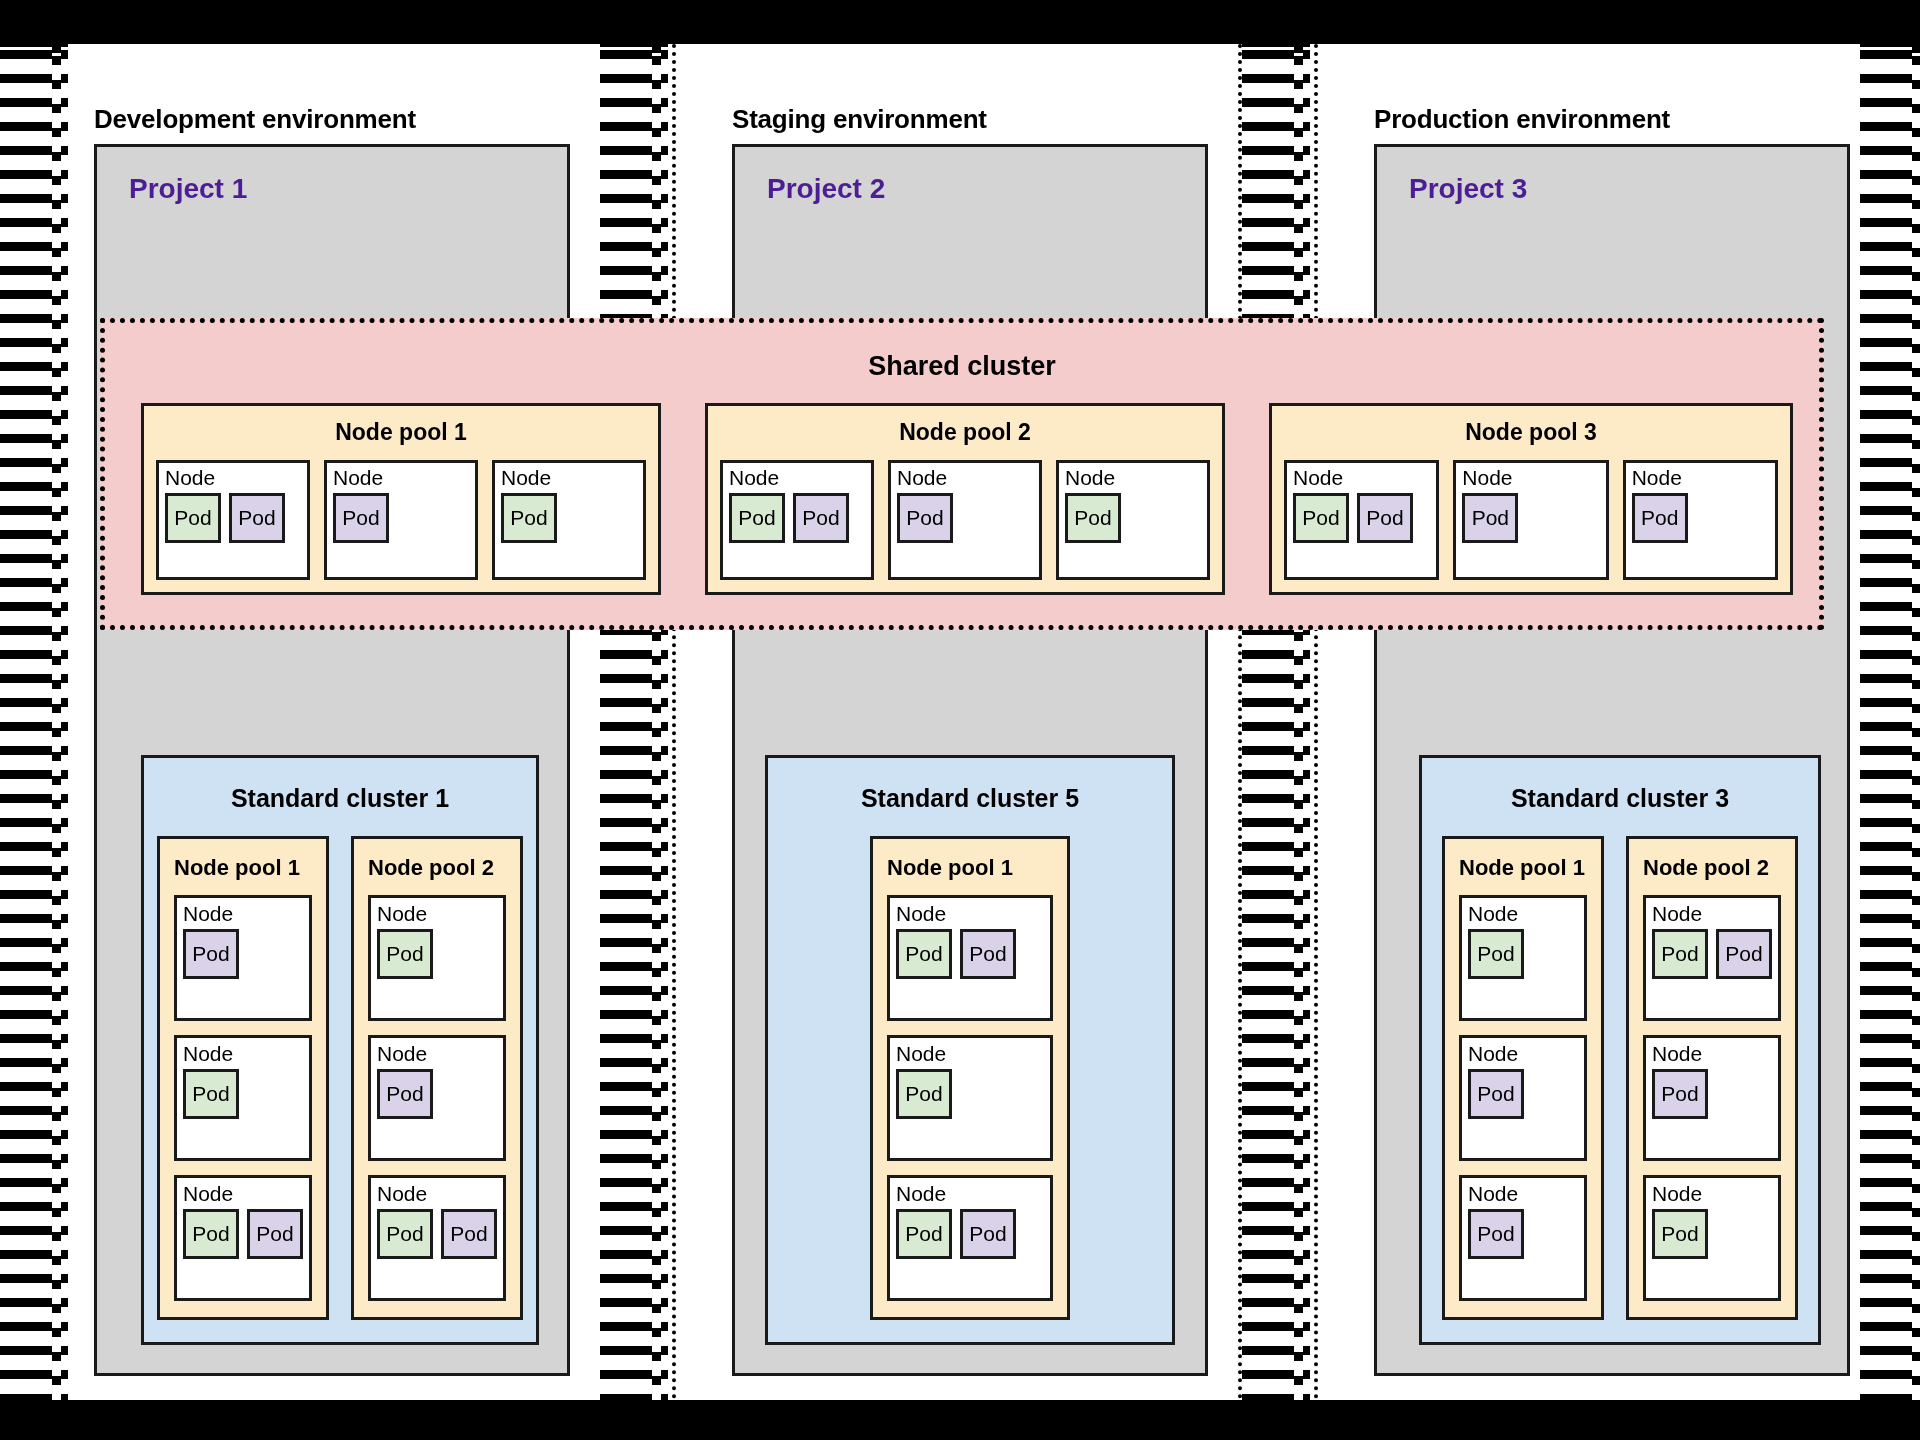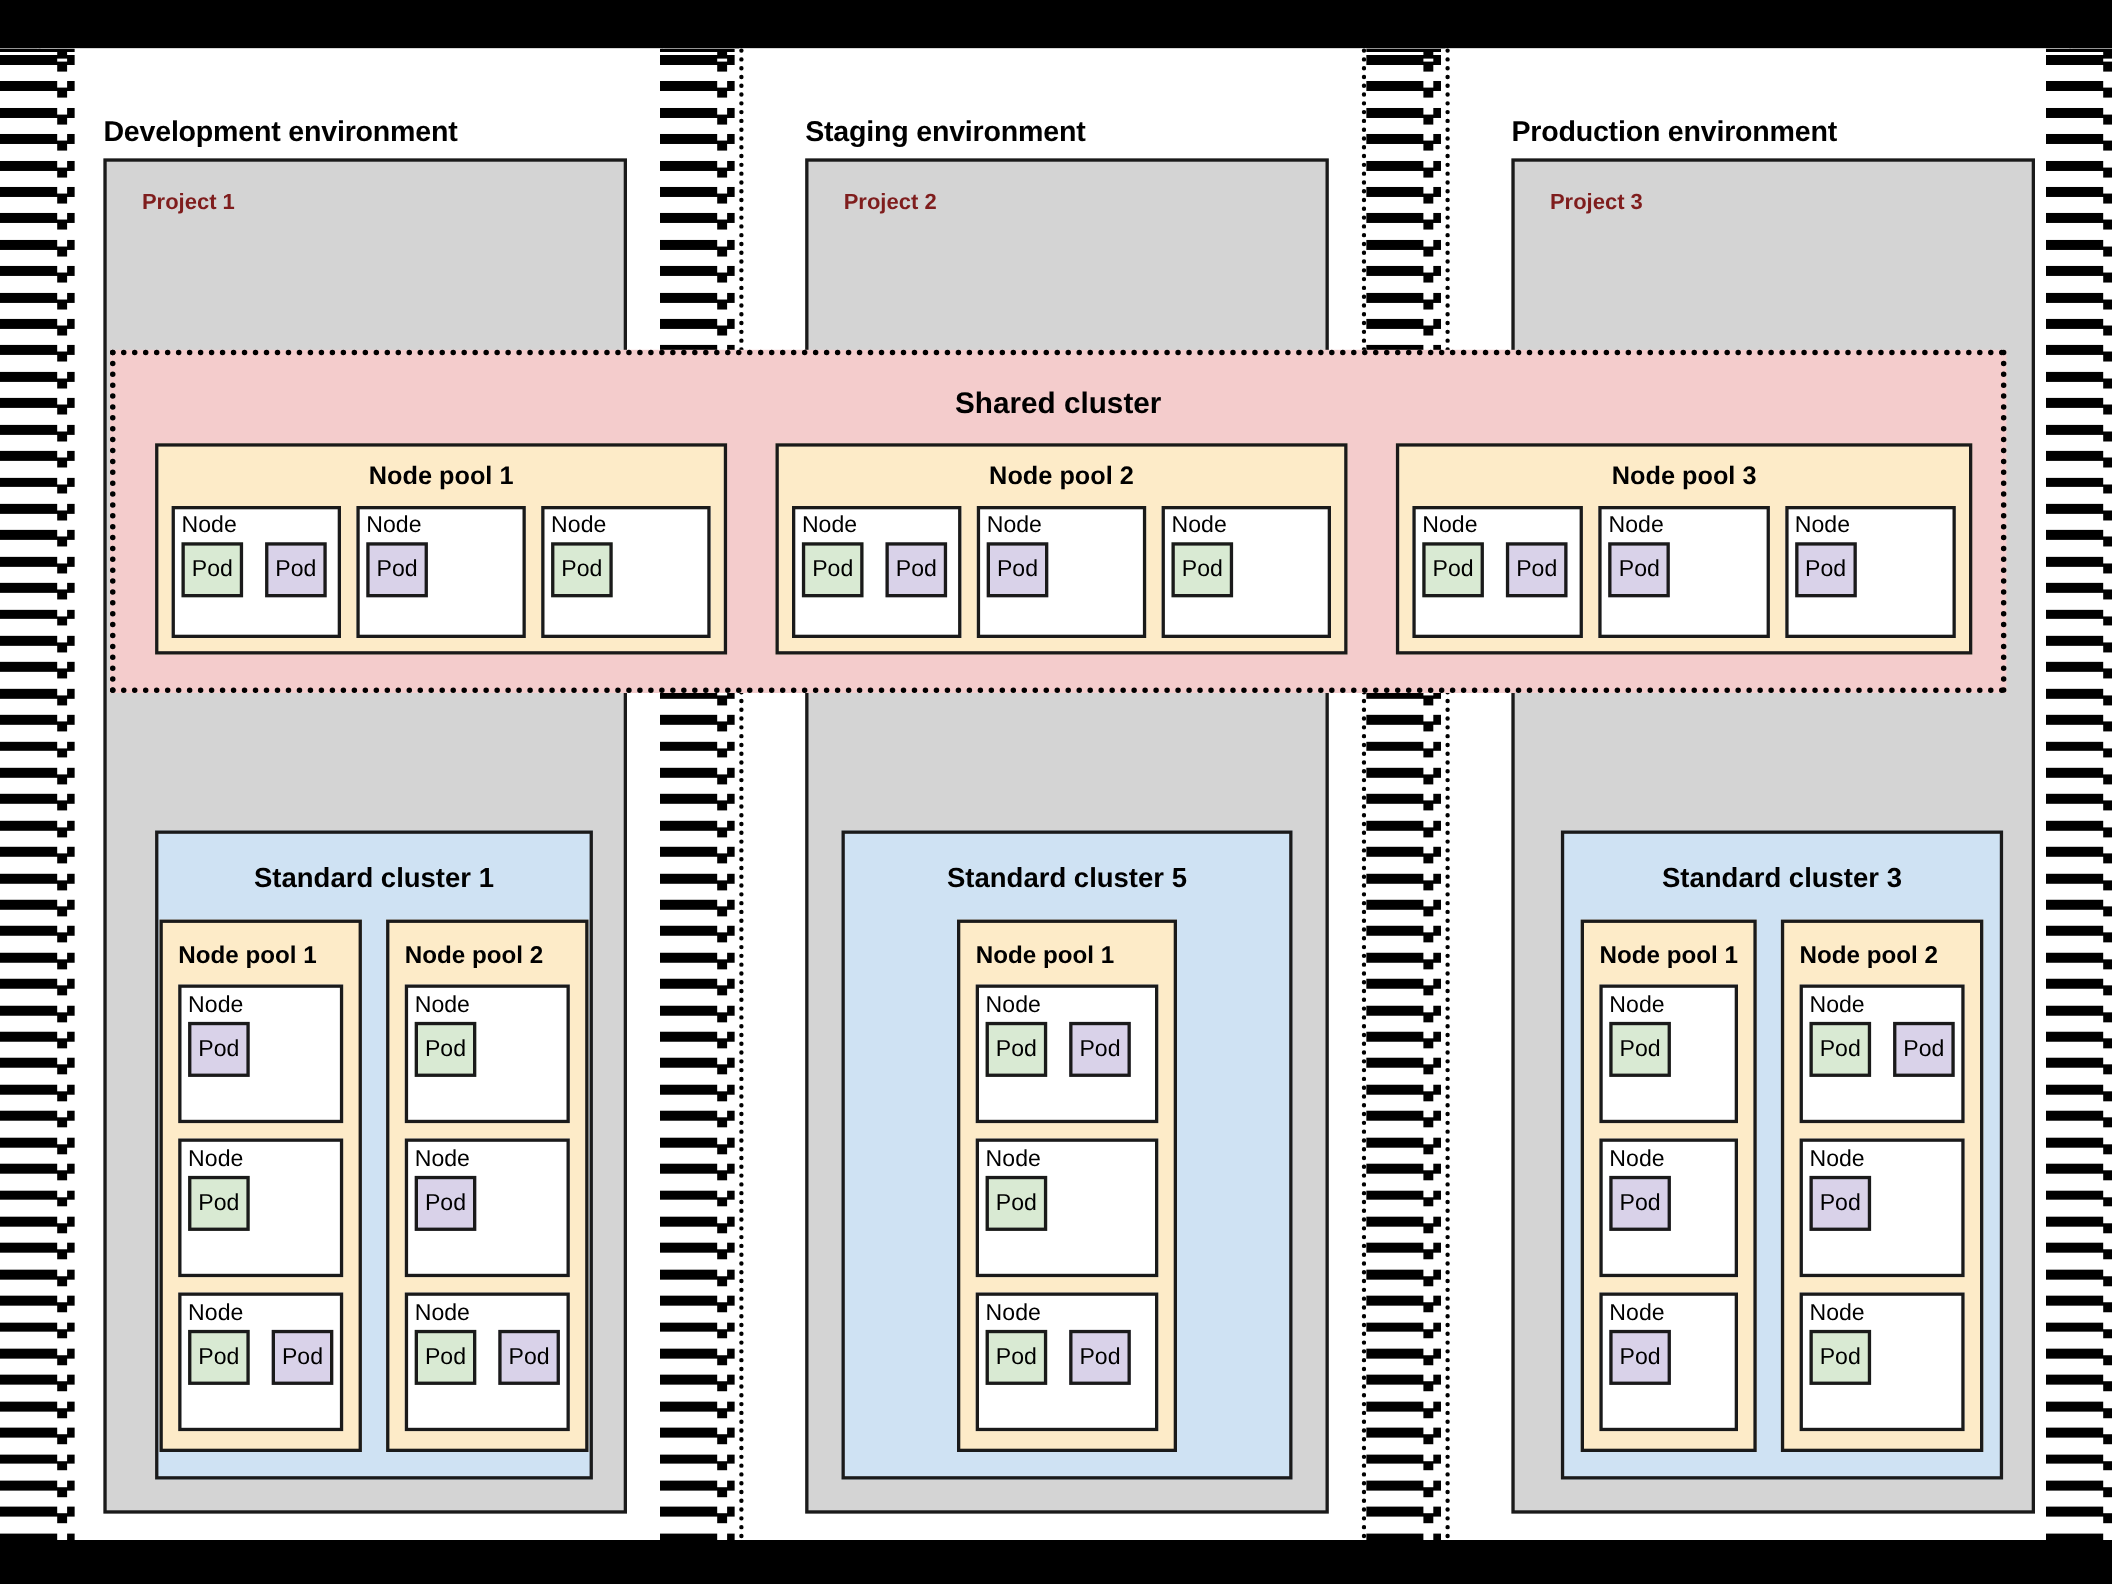--- a/index.html
+++ b/index.html
@@ -61,23 +61,23 @@
     top: 100px;
     right: 30px;
     bottom: 24px;
     background: #d4d4d4;
     border: 3px solid #1a1a1a;
   }
   .project-title {
     position: absolute;
     left: 32px;
     top: 26px;
-    font-size: 20px;
+    font-size: 28px;
     font-weight: bold;
-    color: #7f1d1d;
+    color: #4c1d95;
     white-space: nowrap;
   }
 
   
   .hatch {
     position: absolute;
     top: 44px;
     width: 68px;
     height: 1356px;
     background: #ffffff;
@@ -224,21 +224,21 @@
     flex: 1;
   }
   .node-label {
     text-align: center;
     font-size: 21px;
     color: #000000;
     line-height: 1.18;
   }
   .node-pods {
     display: flex;
-    gap: 20px;
+    gap: 8px;
     margin-top: 2px;
   }
   .node-pods.align-left   { justify-content: flex-start; }
   .node-pods.align-right  { justify-content: flex-end; }
 
   .pod {
     width: 56px;
     height: 50px;
     border: 3px solid #1a1a1a;
     display: flex;

